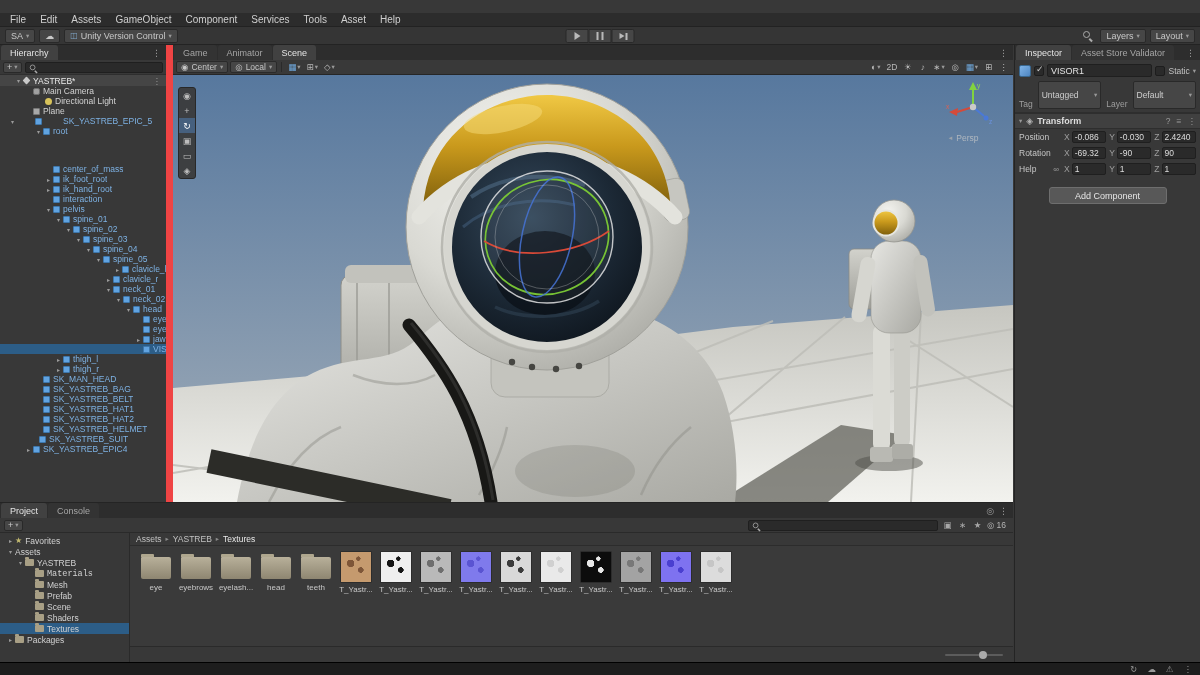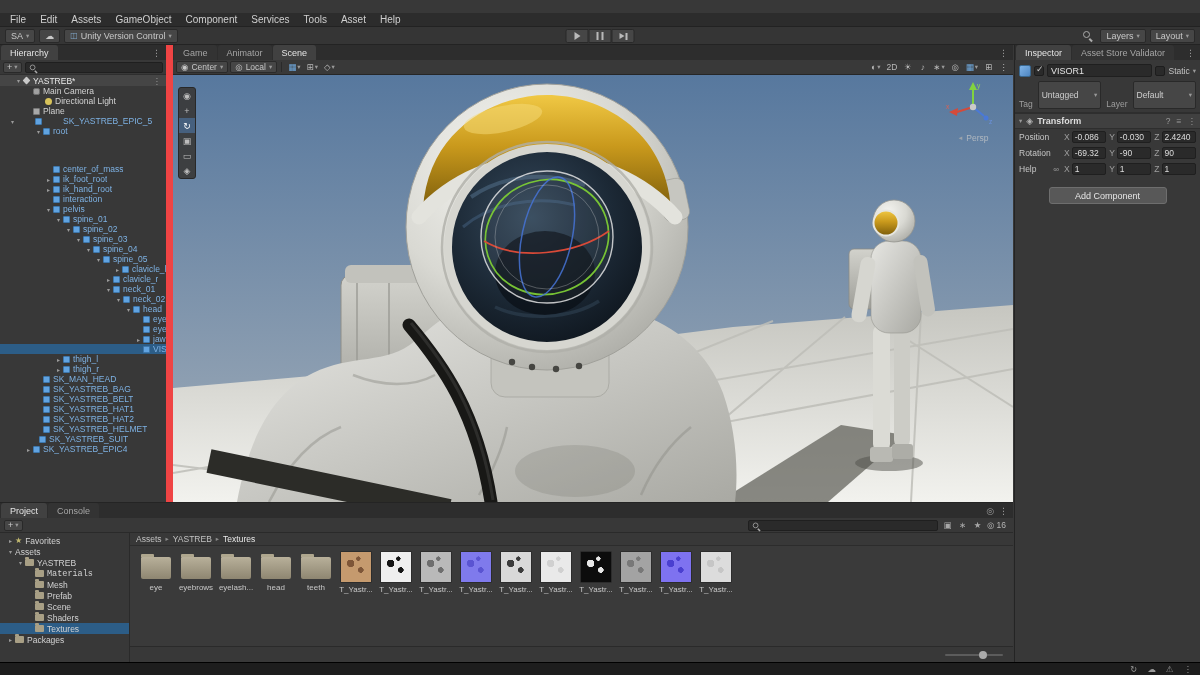--- a/index.html
+++ b/index.html
@@ -73,21 +73,21 @@
 .st-icon{min-width:13px;height:12px;display:inline-flex;align-items:center;justify-content:center;color:#B9B9B9;font-size:8.5px;gap:1px;padding:0 2px}
 .st-icon.blue{color:#6FA8DC}
 .st-right{margin-left:auto;display:flex;align-items:center;gap:2px}
 .st-sep{width:1px;height:10px;background:#2A2A2A;margin:0 2px}
 .viewport{flex:1;position:relative;overflow:hidden;background:#5E7FA4}
 svg.scene{position:absolute;inset:0;width:100%;height:100%;display:block}
 .tools-palette{position:absolute;left:5px;top:12px;width:18px;background:#3A3A3Aee;border:1px solid #282828;border-radius:3px;display:flex;flex-direction:column;overflow:hidden}
 .tool-btn{height:15px;display:flex;align-items:center;justify-content:center;color:#BDBDBD;font-size:9px}
 .tool-btn.active{background:#46607E;color:#fff}
 .axis-gizmo{position:absolute;right:12px;top:4px;width:56px;height:56px}
-.persp-label{position:absolute;right:12px;top:58px;width:56px;display:flex;align-items:center;justify-content:center;gap:3px;color:#C9C9C9;opacity:.75;font-size:8.5px}
+.persp-label{position:absolute;right:22px;top:58px;width:56px;display:flex;align-items:center;justify-content:center;gap:3px;color:#C9C9C9;opacity:.75;font-size:8.5px}
 .persp-arrow{font-size:6px;color:#AFAFAF}
 
 
 .inspector{position:absolute;left:1014px;top:45px;width:186px;height:617px;background:#383838;border-left:1px solid #242424;display:flex;flex-direction:column}
 .insp-head{padding:4px 4px 3px;border-bottom:1px solid #2E2E2E}
 .row1{display:flex;align-items:center;gap:3px;margin-bottom:4px}
 .go-icon{width:12px;height:12px;background:linear-gradient(135deg,#7FB3E6,#4E86C2);border-radius:2px;flex:none;border:1px solid #39678F}
 .checkbox{width:10px;height:10px;background:#2A2A2A;border:1px solid #1D1D1D;border-radius:2px;position:relative;flex:none}
 .checkbox.checked::after{content:"✓";position:absolute;left:1px;top:-2.5px;font-size:9px;color:#C8C8C8}
 .name-field{flex:1;height:13px;background:#2A2A2A;border:1px solid #1F1F1F;border-radius:2px;padding:0 3px;line-height:12px;font-size:9px;color:#E2E2E2;min-width:0;overflow:hidden;white-space:nowrap}

